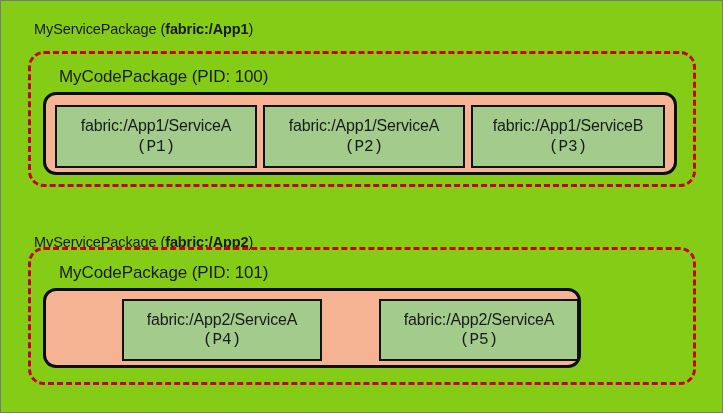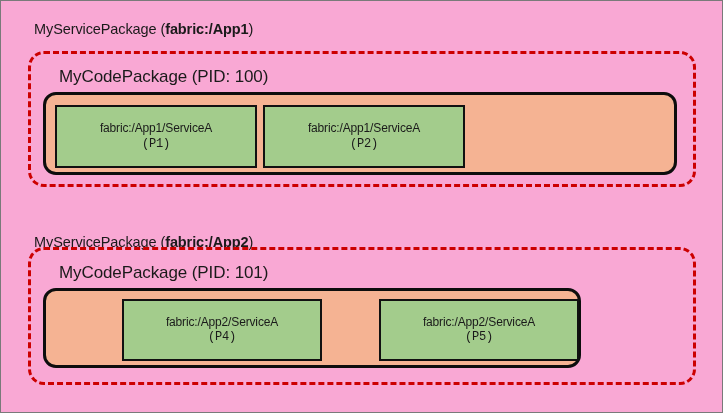--- a/index.html
+++ b/index.html
@@ -7,21 +7,21 @@
     padding: 0;
     background: #ffffff;
   }
   body {
     font-family: "Liberation Sans", sans-serif;
   }
   #canvas {
     position: relative;
     width: 723px;
     height: 413px;
-    background: #f9a8d4;
+    background: #84cc16;
     box-sizing: border-box;
     border: 1px solid #7a7a7a;
     overflow: hidden;
   }
 
   
   .section {
     position: absolute;
     left: 0;
     width: 723px;
@@ -71,21 +71,21 @@
     box-sizing: border-box;
     background: #a3cc8c;
     border: 2px solid #111111;
     display: flex;
     flex-direction: column;
     align-items: center;
     justify-content: center;
     text-align: center;
     line-height: 1.28;
     color: #1a1a1a;
-    font-size: 12px;
+    font-size: 16px;
     letter-spacing: -0.15px;
   }
   .replica-name { display: block; }
   .replica-pid  { display: block; font-family: Liberation Mono, monospace; }
 </style>
 </head>
 <body>
 
 <div id="canvas">
 
@@ -104,20 +104,24 @@
       <div class="replica-box" style="left:9px; top:10px; width:202px; height:63px;">
         <span class="replica-name">fabric:/App1/ServiceA</span>
         <span class="replica-pid">(P1)</span>
       </div>
 
       <div class="replica-box" style="left:217px; top:10px; width:202px; height:63px;">
         <span class="replica-name">fabric:/App1/ServiceA</span>
         <span class="replica-pid">(P2)</span>
       </div>
 
+      <div class="replica-box" style="left:425px; top:10px; width:194px; height:63px;">
+        <span class="replica-name">fabric:/App1/ServiceB</span>
+        <span class="replica-pid">(P3)</span>
+      </div>
 
     </div>
   </div>
 
   <div class="section">
 
     <div class="section-title" style="top:233px;">
       <span>MyServicePackage (</span><span class="bold">fabric:/App2</span><span>)</span>
     </div>
 

